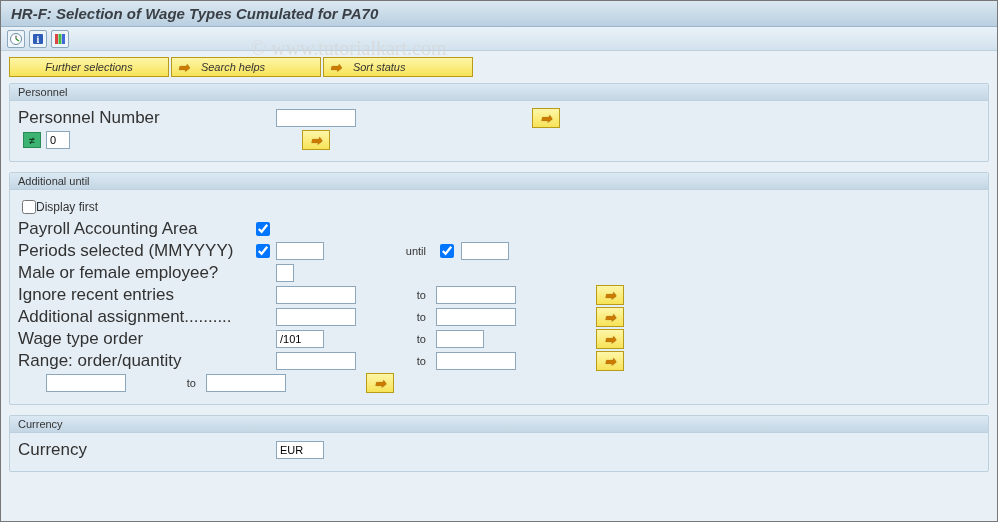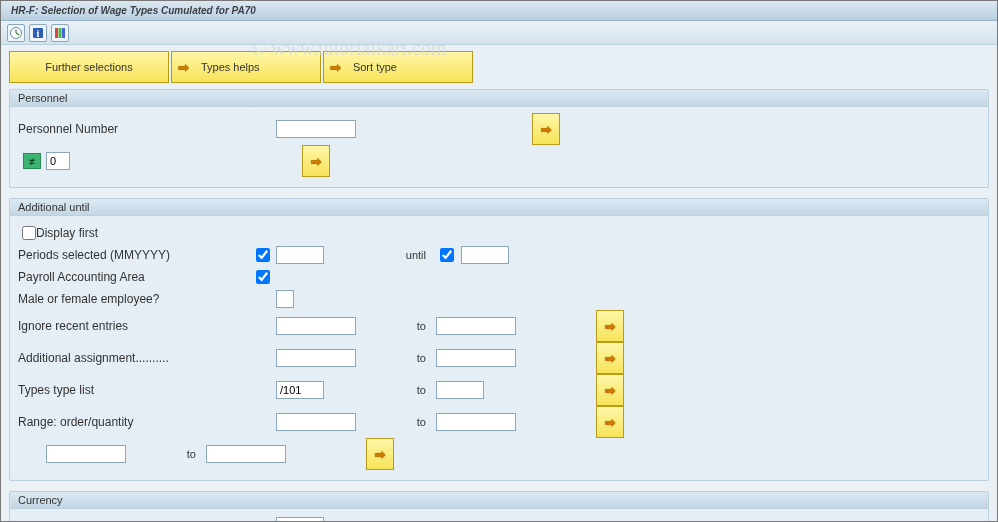--- a/index.html
+++ b/index.html
@@ -14,21 +14,21 @@
   .frame {
     border: 1px solid #777;
     width: 998px; height: 522px;
     background: #e9f1f6;
     overflow: hidden;
   }
   .titlebar {
     background: linear-gradient(#dbe8f1, #b9cfe0);
     border-bottom: 1px solid #9ab4c9;
     padding: 4px 10px;
-    font-size: 10px;
+    font-size: 15px;
     font-weight: bold;
     font-style: italic;
     color: #3a3f45;
   }
   .toolbar-sys {
     background: linear-gradient(#eaf2f8, #d2e2ee);
     border-bottom: 1px solid #bcd0de;
     height: 24px;
     display: flex;
     align-items: center;
@@ -52,23 +52,24 @@
     margin-bottom: 6px;
   }
   .yellow-btn {
     background: linear-gradient(#fef6a8, #f7e358);
     border: 1px solid #b79b19;
     padding: 2px 6px;
     display: flex;
     align-items: center;
     gap: 12px;
     min-width: 150px;
-    height: 32px;
+    height: 20px;
     cursor: pointer;
     font-size: 11px;
+    font-style: italic;
   }
   .yellow-btn.small {
     min-width: 28px; width:28px; padding:0; justify-content:center;
   }
   .group {
     border: 1px solid #bcd0de;
     margin-bottom: 10px;
     background: #e6eef5;
     border-radius: 2px;
   }
@@ -81,21 +82,21 @@
   .group-body {
     padding: 6px 8px 10px 8px;
   }
   .row {
     display: flex;
     align-items: center;
     min-height: 22px;
   }
   .lbl {
     width: 230px;
-    font-size: 12px;
+    font-size: 17px;
     color: #323232;
   }
   .col-icon {
     width: 28px; display:flex; justify-content:center;
   }
   .col-in1 { width: 90px; }
   .col-gap { width: 70px; text-align: right; padding-right: 10px; font-size:11px; }
   .col-in2 { width: 90px; }
   .col-act { width: 40px; display:flex; justify-content:flex-start; padding-left:6px;}
   input.txt {
@@ -165,25 +166,25 @@
   </div>
 
   <div class="content">
 
     <div class="btn-row">
       <div class="yellow-btn" style="min-width:160px;justify-content:center;">
         <span>Further selections</span>
       </div>
       <div class="yellow-btn">
         <span class="arrow">➡</span>
-        <span>Types helps</span>
+        <span>Search helps</span>
       </div>
       <div class="yellow-btn">
         <span class="arrow">➡</span>
-        <span>Sort type</span>
+        <span>Sort status</span>
       </div>
     </div>
 
     <div class="group">
       <div class="group-header">Personnel</div>
       <div class="group-body">
         <div class="row">
           <div class="lbl">Personnel Number</div>
           <div class="col-icon"></div>
           <div class="col-in1"><input class="txt" value="" style=""></div>
@@ -210,45 +211,45 @@
         </div>
       </div>
     </div>
 
     <div class="group">
       <div class="group-header">Additional until</div>
       <div class="group-body">
         <div class="row">
           <div style="width:18px;"><input type="checkbox" class="chk" style=""></div>
           <div>Display first</div>
+        </div>
+        <div class="row">
+          <div class="lbl">Payroll Accounting Area</div>
+          <div class="col-icon">
+              <input type="checkbox" class="chk" checked="" style="">
+            </div>
+          <div class="col-in1"></div>
+          <div class="col-gap"></div>
+          <div class="col-in2"></div>
+          <div class="col-act"></div>
         </div>
         <div class="row">
           <div class="lbl">Periods selected (MMYYYY)</div>
           <div class="col-icon">
               <input type="checkbox" class="chk" checked="" style="">
             </div>
           <div class="col-in1"><input class="txt small" value="" style=""></div>
           <div class="col-gap">until</div>
           <div class="col-in2" style="display:flex;align-items:center;gap:4px;">
             <input type="checkbox" class="chk" checked="" style="">
             <input class="txt small" value="" style="">
           </div>
           <div class="col-act"></div>
         </div>
         <div class="row">
-          <div class="lbl">Payroll Accounting Area</div>
-          <div class="col-icon">
-              <input type="checkbox" class="chk" checked="" style="">
-            </div>
-          <div class="col-in1"></div>
-          <div class="col-gap"></div>
-          <div class="col-in2"></div>
-          <div class="col-act"></div>
-        </div>
-        <div class="row">
           <div class="lbl">Male or female employee?</div>
           <div class="col-icon"></div>
           <div class="col-in1"><input class="txt tiny" style="width: 18px;" value=""></div>
           <div class="col-gap"></div>
           <div class="col-in2"></div>
           <div class="col-act"></div>
         </div>
 
         <div class="row">
           <div class="lbl">Ignore recent entries</div>
@@ -268,21 +269,21 @@
           <div class="col-in1"><input class="txt" value="" style=""></div>
           <div class="col-gap">to</div>
           <div class="col-in2"><input class="txt" value="" style=""></div>
           <div class="col-act" style="padding-left:70px;">
             <div class="yellow-btn small">
                 <span class="arrow">➡</span>
               </div>
           </div>
         </div>
         <div class="row">
-          <div class="lbl">Types type list</div>
+          <div class="lbl">Wage type order</div>
           <div class="col-icon"></div>
           <div class="col-in1"><input class="txt small" value="/101" style=""></div>
           <div class="col-gap">to</div>
           <div class="col-in2"><input class="txt small" value="" style=""></div>
           <div class="col-act" style="padding-left:70px;">
             <div class="yellow-btn small">
                 <span class="arrow">➡</span>
               </div>
           </div>
         </div>

